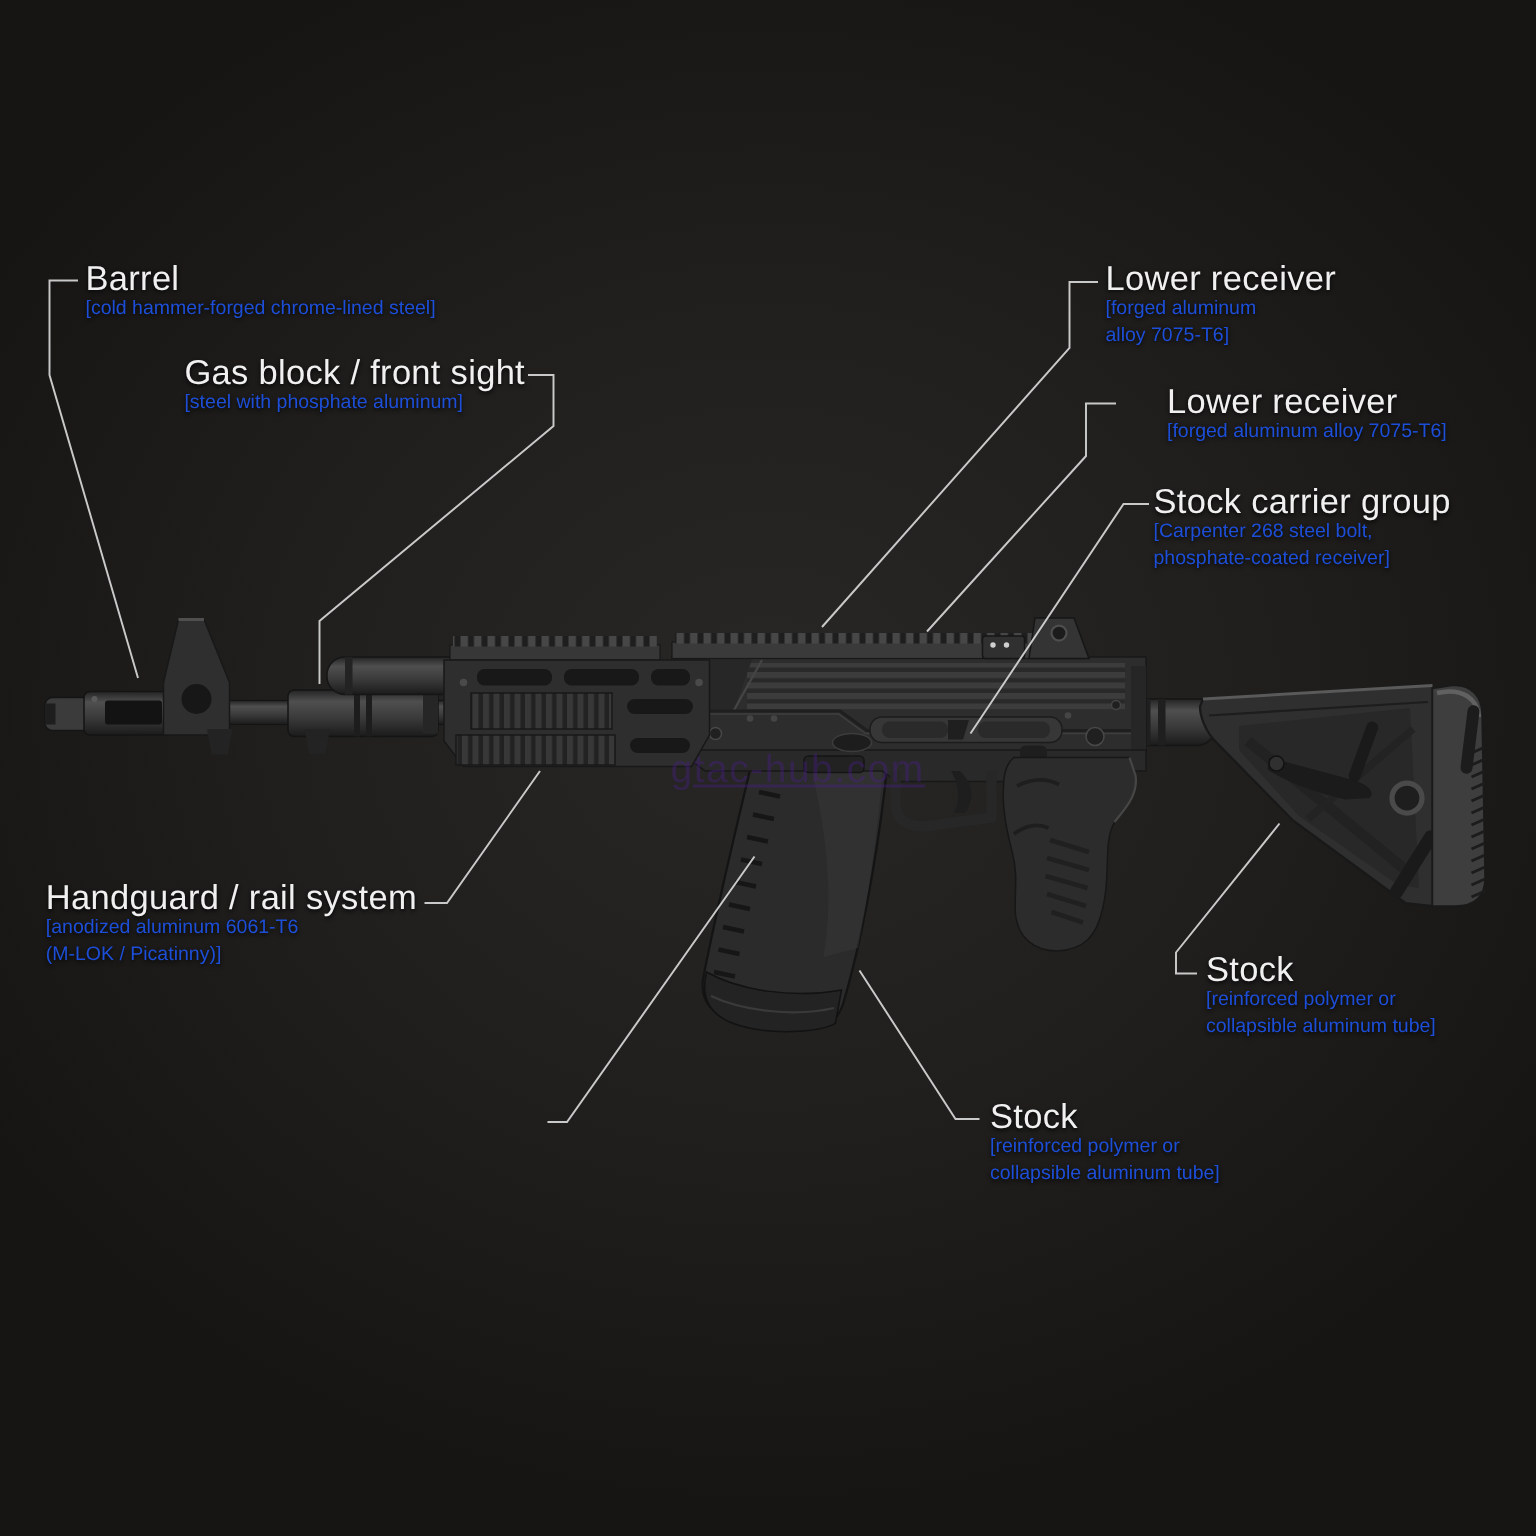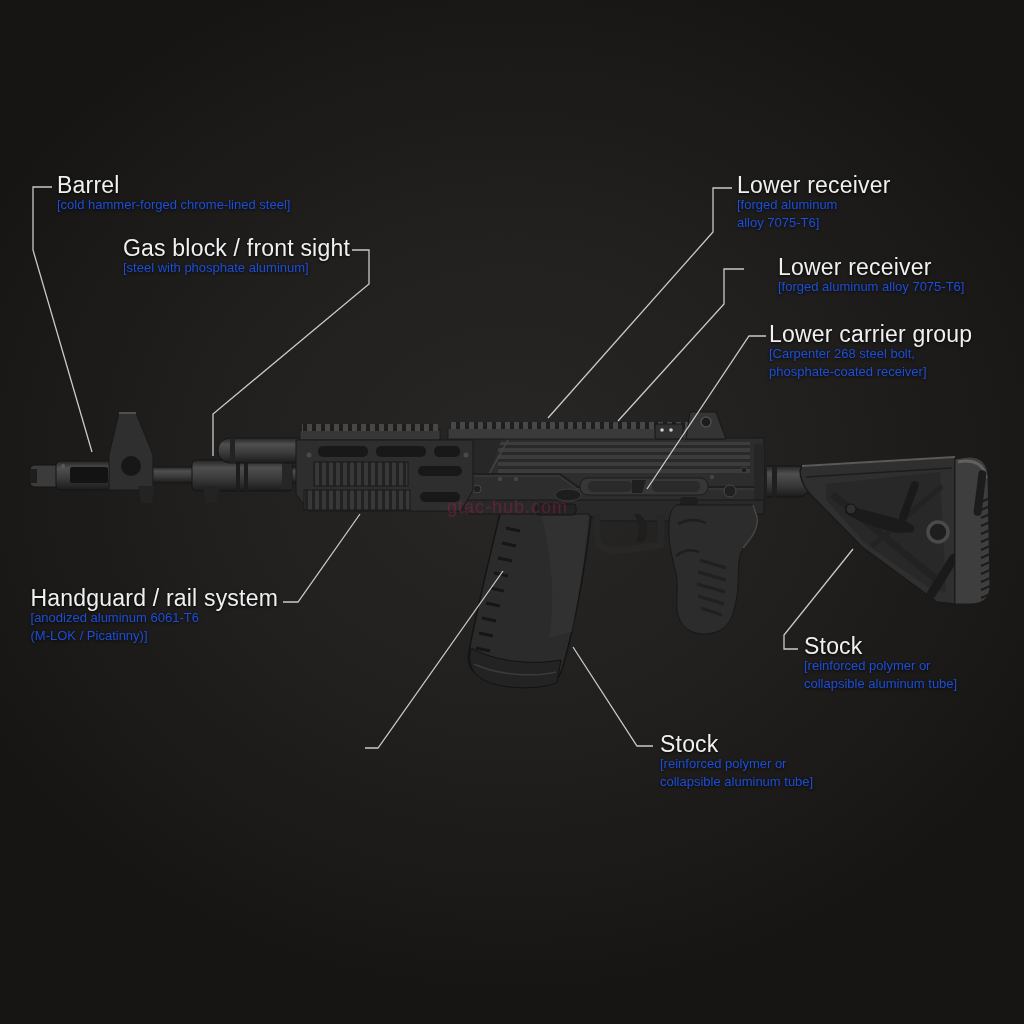--- a/index.html
+++ b/index.html
@@ -6,22 +6,23 @@
   body{
     width:1024px;height:1024px;position:relative;overflow:hidden;
     background:radial-gradient(ellipse 60% 52% at 50% 46%, #282726 0%, #201f1e 52%, #161514 100%);
     font-family:"Liberation Sans", sans-serif;
   }
   #stage{position:absolute;inset:0;}
   svg.layer{position:absolute;left:0;top:0;}
   #gun-layer{z-index:1;}
   #watermark{
     position:absolute;z-index:2;left:447px;top:497px;
-    font-size:18px;letter-spacing:1px;color:#be185d;opacity:.34;
+    font-size:26px;letter-spacing:1px;color:#4c1d95;opacity:.34;
     font-family:"Liberation Sans",sans-serif;
+    text-decoration:underline;
   }
   #line-layer{z-index:3;}
   .label{position:absolute;z-index:4;color:#f0f0f0;text-shadow:0 1px 3px rgba(0,0,0,.85);}
   .label .t{font-size:23px;line-height:22px;font-weight:400;letter-spacing:.2px;}
   .label .d{font-size:13px;line-height:17.5px;color:#1d4ed8;}
   .label.r{text-align:left;}
 </style>
 </head>
 <body>
 
@@ -211,21 +212,21 @@
     <div class="d">[forged aluminum</div>
     <div class="d">alloy 7075-T6]</div>
   </div>
 
   <div class="label" style="left:778px;top:256px;">
     <div class="t">Lower receiver</div>
     <div class="d">[forged aluminum alloy 7075-T6]</div>
   </div>
 
   <div class="label" style="left:769px;top:323px;">
-    <div class="t">Lower carrier group</div>
+    <div class="t">Stock carrier group</div>
     <div class="d">[Carpenter 268 steel bolt,</div>
     <div class="d">phosphate-coated receiver]</div>
   </div>
 
   <div class="label r" style="right:746px;top:587px;">
     <div class="t">Handguard / rail system</div>
     <div class="d">[anodized aluminum 6061-T6</div>
     <div class="d">(M-LOK / Picatinny)]</div>
   </div>
 

